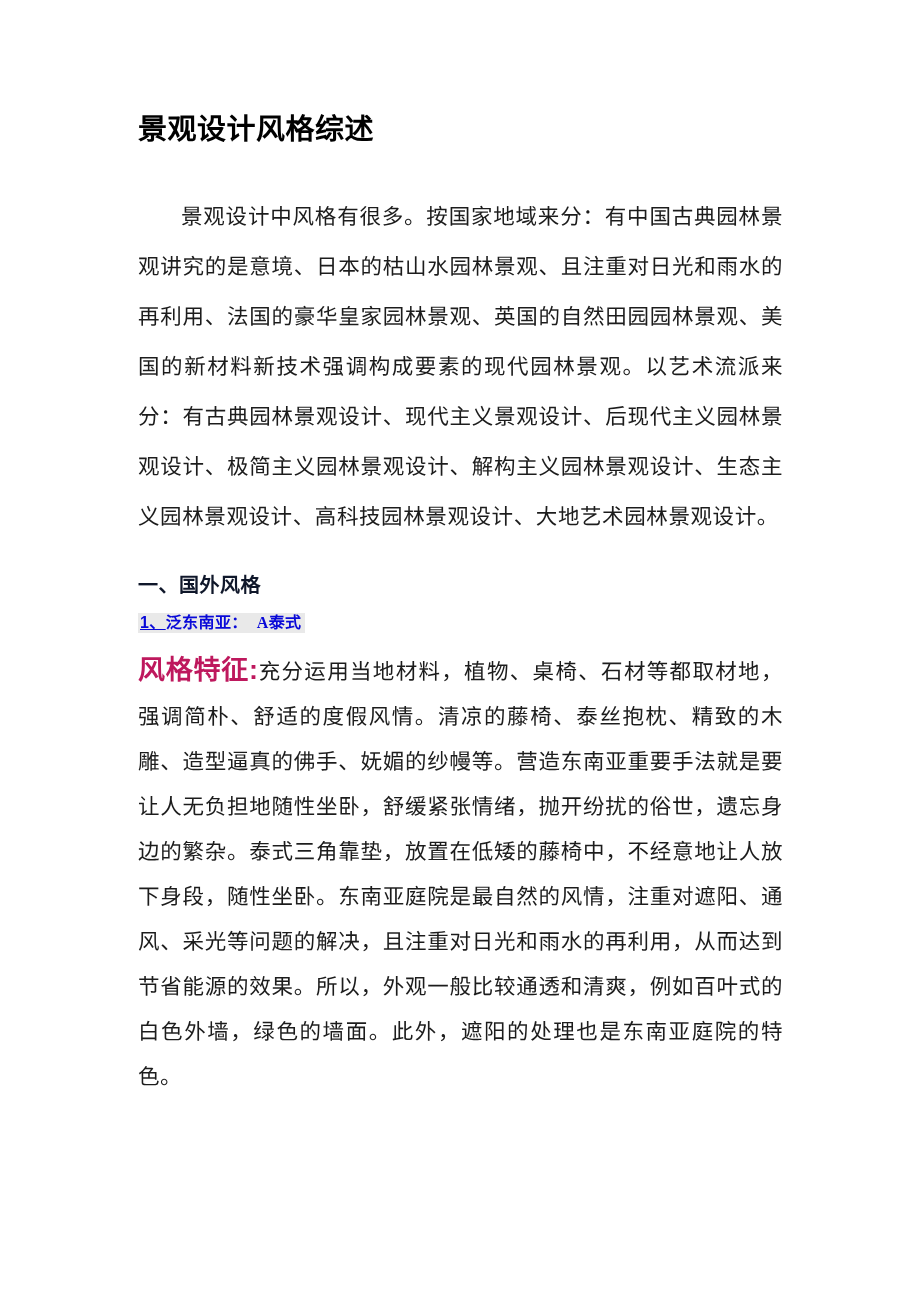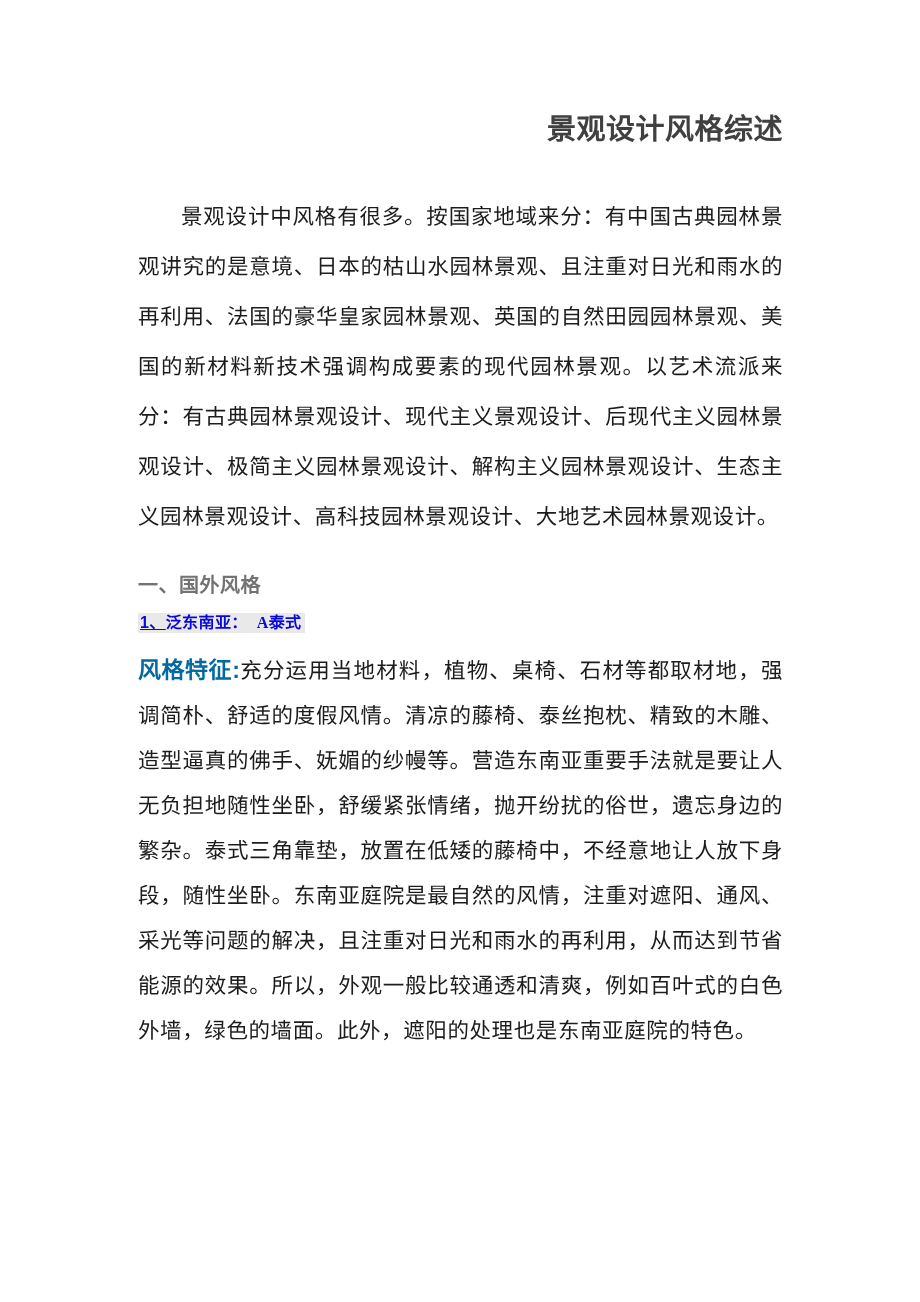--- a/index.html
+++ b/index.html
@@ -29,26 +29,26 @@
     position: absolute;
     left: 138px;
     top: 0;
     width: 645px;
   }
 
   
   .doc-title {
     margin: 0;
     padding: 0;
-    text-align: right;
+    text-align: left;
     font-family: "Liberation Sans", "DejaVu Sans", sans-serif;
     font-weight: bold;
     font-size: 29px;
     line-height: 38px;
-    color: #404040;
+    color: #000000;
     letter-spacing: 0.5px;
     padding-top: 110px;
   }
 
   
   .body-para {
     margin: 0;
     font-family: "Liberation Serif", "DejaVu Serif", serif;
     font-size: 21.5px;
     line-height: 50px;
@@ -64,21 +64,21 @@
   }
 
   
   .section-heading {
     margin: 0;
     padding-top: 29px;
     font-family: "Liberation Sans", "DejaVu Sans", sans-serif;
     font-weight: bold;
     font-size: 20px;
     line-height: 28px;
-    color: #737373;
+    color: #0f172a;
     letter-spacing: 0.5px;
   }
 
   
   .subheading-row {
     margin: 0;
     padding-top: 11px;
     line-height: 26px;
   }
 
@@ -111,22 +111,22 @@
   
   #feature-paragraph {
     padding-top: 12px;
     line-height: 45px;
     text-indent: 0;
   }
 
   .feature-label {
     font-family: "Liberation Sans", "DejaVu Sans", sans-serif;
     font-weight: bold;
-    font-size: 23px;
-    color: #0369a1;
+    font-size: 27px;
+    color: #be185d;
     letter-spacing: 0;
   }
 
   .feature-text {
     font-family: "Liberation Serif", "DejaVu Serif", serif;
     font-size: 21.5px;
     color: #1c1c1c;
   }
 </style>
 </head>

